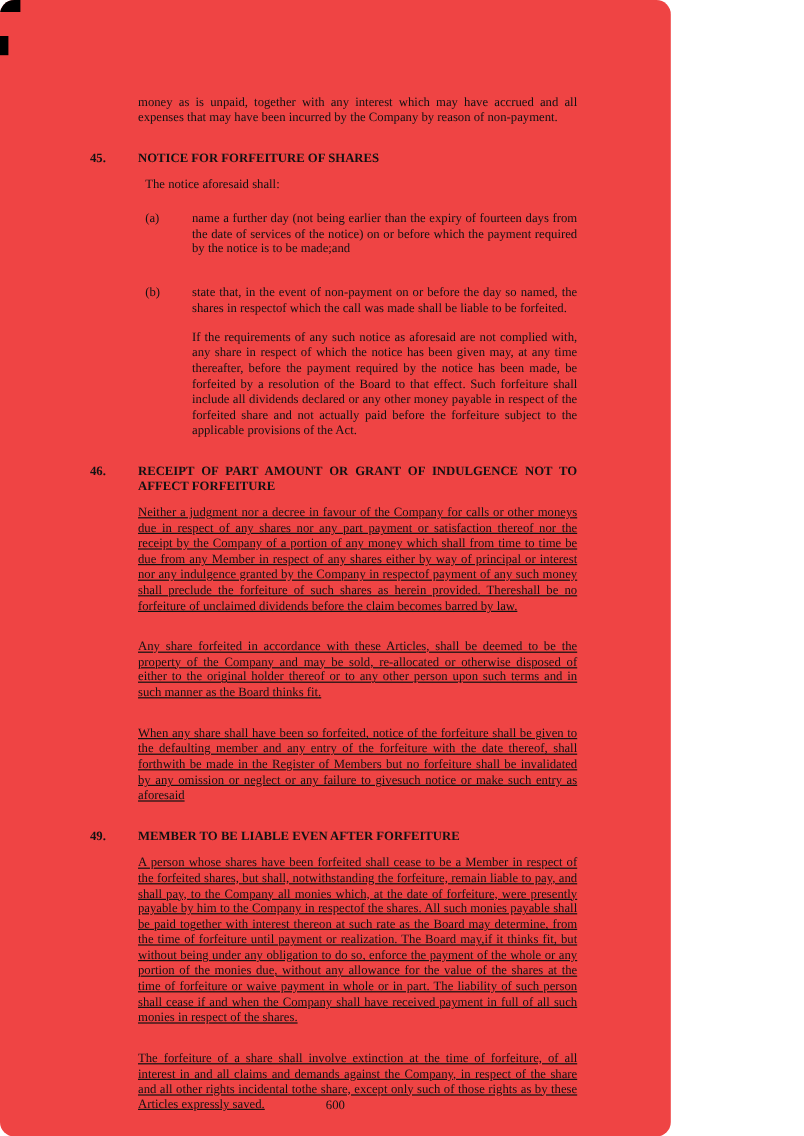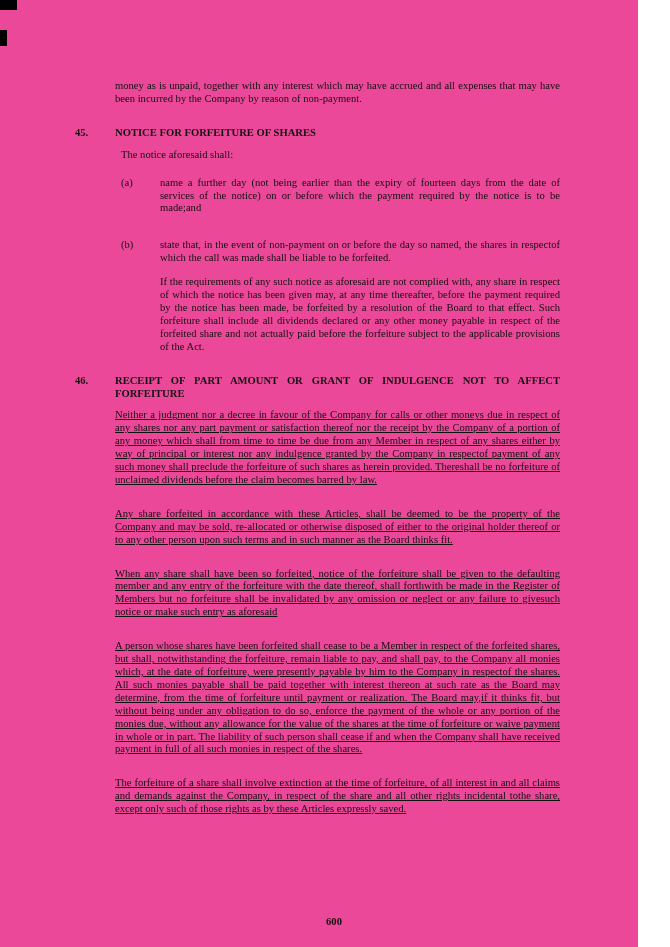--- a/index.html
+++ b/index.html
@@ -1,26 +1,27 @@
 <!DOCTYPE html>
 <html><head>
 <meta charset="utf-8">
 <style>
   html, body { margin: 0; padding: 0; background: #ffffff; }
   .page {
     position: relative;
-    width: 638px;
+    width: 559px;
     height: 947px;
-    background: #ec4899;
+    background: #ef4444;
     font-family: "Liberation Serif", "DejaVu Serif", serif;
     font-size: 10.6px;
     line-height: 12.9px;
     color: #111111;
     overflow: hidden;
     box-sizing: border-box;
+    border-radius: 12px;
   }
   .content {
     position: absolute;
     top: 80px;
     left: 75px;
     right: 78px;
   }
   .para { text-align: justify; margin: 0; }
   .indented { margin-left: 40px; }
   .section { margin-top: 21px; }
@@ -30,25 +31,24 @@
   .sec-body { margin-left: 40px; margin-top: 9px; text-align: justify; text-decoration: underline; }
   .lead-line { margin-left: 46px; margin-top: 9px; }
   .list-item { display: flex; margin-left: 46px; margin-top: 15px; }
   .list-item + .list-item { margin-top: 24px; }
   .list-label { flex: 0 0 39px; }
   .list-text { flex: 1 1 auto; text-align: justify; }
   .sub-note { margin-left: 85px; margin-top: 11px; text-align: justify; }
   .page-number {
     position: absolute;
     top: 916px;
-    left: 15px;
+    left: 0;
     width: 100%;
     text-align: center;
     font-size: 10.6px;
-    font-weight: bold;
   }
   .artifact { position: absolute; background: #000000; }
   .artifact-1 { left: 0; top: 0; width: 17px; height: 10px; }
   .artifact-2 { left: 0; top: 30px; width: 7px; height: 16px; }
 </style>
 </head>
 <body>
 
 <div class="page">
 
@@ -86,20 +86,24 @@
 
     <div class="section">
       <p class="para sec-body">Any share forfeited in accordance with these Articles, shall be deemed to be the property of the Company and may be sold, re-allocated or otherwise disposed of either to the original holder thereof or to any other person upon such terms and in such manner as the Board thinks fit.</p>
     </div>
 
     <div class="section">
       <p class="para sec-body">When any share shall have been so forfeited, notice of the forfeiture shall be given to the defaulting member and any entry of the forfeiture with the date thereof, shall forthwith be made in the Register of Members but no forfeiture shall be invalidated by any omission or neglect or any failure to givesuch notice or make such entry as aforesaid</p>
     </div>
 
     <div class="section">
+      <div class="sec-head">
+        <span class="sec-num">49.</span>
+        <span class="sec-title">MEMBER TO BE LIABLE EVEN AFTER FORFEITURE</span>
+      </div>
       <p class="para sec-body">A person whose shares have been forfeited shall cease to be a Member in respect of the forfeited shares, but shall, notwithstanding the forfeiture, remain liable to pay, and shall pay, to the Company all monies which, at the date of forfeiture, were presently payable by him to the Company in respectof the shares. All such monies payable shall be paid together with interest thereon at such rate as the Board may determine, from the time of forfeiture until payment or realization. The Board may,if it thinks fit, but without being under any obligation to do so, enforce the payment of the whole or any portion of the monies due, without any allowance for the value of the shares at the time of forfeiture or waive payment in whole or in part. The liability of such person shall cease if and when the Company shall have received payment in full of all such monies in respect of the shares.</p>
     </div>
 
     <div class="section">
       <p class="para sec-body">The forfeiture of a share shall involve extinction at the time of forfeiture, of all interest in and all claims and demands against the Company, in respect of the share and all other rights incidental tothe share, except only such of those rights as by these Articles expressly saved.</p>
     </div>
 
   </div>
 
   <div class="page-number">600</div>

